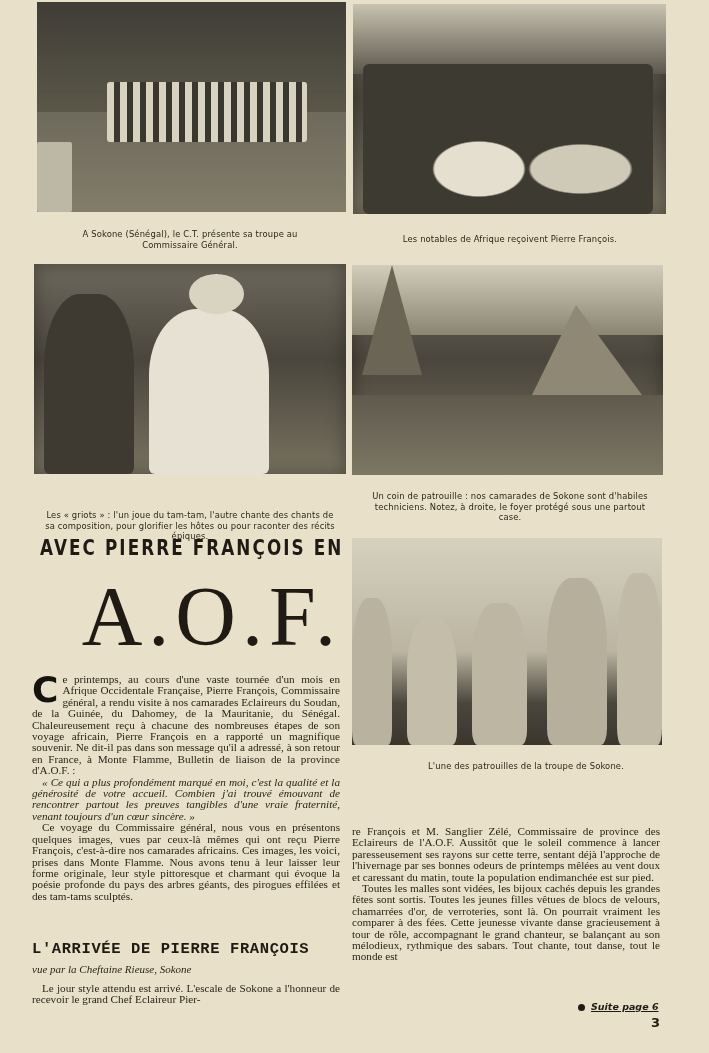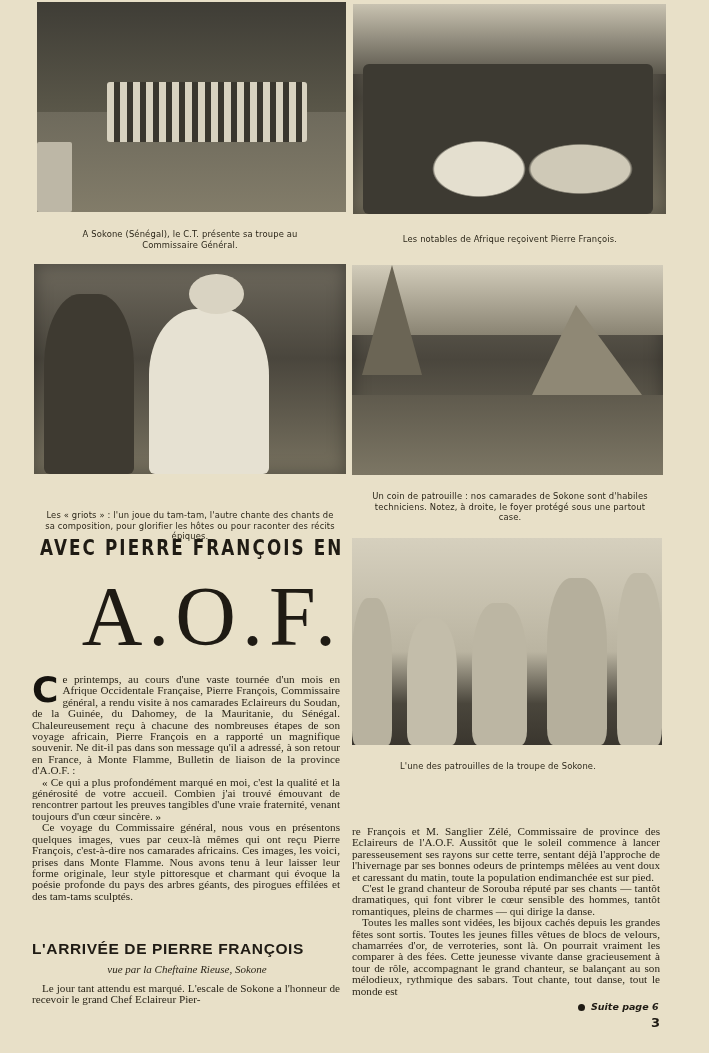--- a/index.html
+++ b/index.html
@@ -25,51 +25,51 @@
     letter-spacing: 0.15px;
   }
   .col {
     position: absolute;
     font-family: "Liberation Serif", serif;
     font-size: 11.2px; line-height: 11.4px;
     text-align: justify; color: #2a2519;
   }
   .col p { margin: 0; text-indent: 10px; }
   .col p.noindent { text-indent: 0; }
-  .col .quote { }
+  .col .quote { font-style: italic; }
   .kicker {
     position: absolute; left: 40px; top: 536px; width: 300px;
     font-family: "DejaVu Sans", sans-serif; font-weight: bold;
     font-size: 21px; letter-spacing: 2.6px; color: #1f1b14;
     transform: scaleX(0.80); transform-origin: left top; white-space: nowrap;
   }
   .headline {
     position: absolute; left: 52px; top: 572px; width: 290px;
     font-family: "Liberation Serif", serif;
     font-size: 84px; line-height: 90px; letter-spacing: 6px;
     color: #1f1b14; text-align: right;
   }
   .dropcap {
     float: left; font-family: "DejaVu Sans", sans-serif; font-weight: bold;
     font-size: 36px; line-height: 28px; margin: 2px 4px 0 0; color:#16130e;
   }
   .subhead {
     position: absolute; left: 32px; top: 940px; width: 310px;
-    font-family: Liberation Sans, sans-serif; font-weight: bold;
+    font-family: Liberation Mono, monospace; font-weight: bold;
     font-size: 15.5px; letter-spacing: 0.6px; color: #1f1b14; white-space: nowrap;
   }
   .byline {
     position: absolute; left: 32px; top: 963px; width: 310px;
     font-family: "Liberation Serif", serif; font-style: italic;
-    font-size: 11px; text-align: center; color: #2a2519;
+    font-size: 11px; color: #2a2519;
   }
   .suite {
     position: absolute; left: 578px; top: 1001px;
     font-family: "DejaVu Sans", sans-serif; font-style: italic; font-weight: bold;
-    font-size: 9.5px; color: #1f1b14; white-space: nowrap;
+    font-size: 9.5px; color: #1f1b14; white-space: nowrap; text-decoration: underline;
   }
   .suite .dot { display:inline-block; width:7px; height:7px; border-radius:50%; background:#1f1b14; margin-right:6px; vertical-align: middle; }
   .pagenum {
     position: absolute; left: 651px; top: 1015px;
     font-family: "DejaVu Sans", sans-serif; font-weight: bold; font-size: 13px; color:#1f1b14;
   }
 </style>
 </head>
 <body>
 
@@ -106,35 +106,34 @@
 <div class="headline">A.O.F.</div>
 
 <div class="photo" style="left:352px; top:538px; width:310px; height:207px;">
   <div class="sky" style="height:207px; background:linear-gradient(180deg,#d6d0be,#bab4a1 55%,#4a463c 80%,#3a362e);"></div>
   <div class="fig" style="left:0; top:60px; width:40px; height:147px; background:#b8b29f;"></div>
   <div class="fig" style="left:55px; top:80px; width:50px; height:127px; background:#c3bdaa;"></div>
   <div class="fig" style="left:120px; top:65px; width:55px; height:142px; background:#bcb6a3;"></div>
   <div class="fig" style="left:195px; top:40px; width:60px; height:167px; background:#b5af9c;"></div>
   <div class="fig" style="left:265px; top:35px; width:45px; height:172px; background:#c0baa7;"></div>
 </div>
-<div class="caption" style="left:368px; top:761px; width:260px;">L'une des patrouilles de la troupe de Sokone.</div>
+<div class="caption" style="left:396px; top:761px; width:260px;">L'une des patrouilles de la troupe de Sokone.</div>
 
 <div class="col" style="left:32px; top:674px; width:308px;">
   <p class="noindent"><span class="dropcap">C</span><span>e printemps, au cours d'une vaste tournée d'un mois en Afrique Occidentale Française, Pierre François, Commissaire général, a rendu visite à nos camarades Eclaireurs du Soudan, de la Guinée, du Dahomey, de la Mauritanie, du Sénégal. Chaleureusement reçu à chacune des nombreuses étapes de son voyage africain, Pierre François en a rapporté un magnifique souvenir. Ne dit-il pas dans son message qu'il a adressé, à son retour en France, à Monte Flamme, Bulletin de liaison de la province d'A.O.F. :</span></p>
   <p class="quote">« Ce qui a plus profondément marqué en moi, c'est la qualité et la générosité de votre accueil. Combien j'ai trouvé émouvant de rencontrer partout les preuves tangibles d'une vraie fraternité, venant toujours d'un cœur sincère. »</p>
   <p>Ce voyage du Commissaire général, nous vous en présentons quelques images, vues par ceux-là mêmes qui ont reçu Pierre François, c'est-à-dire nos camarades africains. Ces images, les voici, prises dans Monte Flamme. Nous avons tenu à leur laisser leur forme originale, leur style pittoresque et charmant qui évoque la poésie profonde du pays des arbres géants, des pirogues effilées et des tam-tams sculptés.</p>
 </div>
 
 <div class="subhead">L'ARRIVÉE DE PIERRE FRANÇOIS</div>
 <div class="byline">vue par la Cheftaine Rieuse, Sokone</div>
 
 <div class="col" style="left:32px; top:983px; width:308px;">
-  <p>Le jour tant attendu est marqué. L'escale de Sokone a l'honneur de recevoir le grand Chef Eclaireur Pier-</p>
+  <p>Le jour style attendu est arrivé. L'escale de Sokone a l'honneur de recevoir le grand Chef Eclaireur Pier-</p>
 </div>
 
 <div class="col" style="left:352px; top:826px; width:308px;">
   <p class="noindent">re François et M. Sanglier Zélé, Commissaire de province des Eclaireurs de l'A.O.F. Aussitôt que le soleil commence à lancer paresseusement ses rayons sur cette terre, sentant déjà l'approche de l'hivernage par ses bonnes odeurs de printemps mêlées au vent doux et caressant du matin, toute la population endimanchée est sur pied.</p>
-  <p>C'est le grand chanteur de Sorouba réputé par ses chants — tantôt dramatiques, qui font vibrer le cœur sensible des hommes, tantôt romantiques, pleins de charmes — qui dirige la danse.</p>
   <p>Toutes les malles sont vidées, les bijoux cachés depuis les grandes fêtes sont sortis. Toutes les jeunes filles vêtues de blocs de velours, chamarrées d'or, de verroteries, sont là. On pourrait vraiment les comparer à des fées. Cette jeunesse vivante danse gracieusement à tour de rôle, accompagnant le grand chanteur, se balançant au son mélodieux, rythmique des sabars. Tout chante, tout danse, tout le monde est</p>
 </div>
 
 <div class="suite"><span class="dot"></span><span>Suite page 6</span></div>
 <div class="pagenum">3</div>
 
 </body></html>

